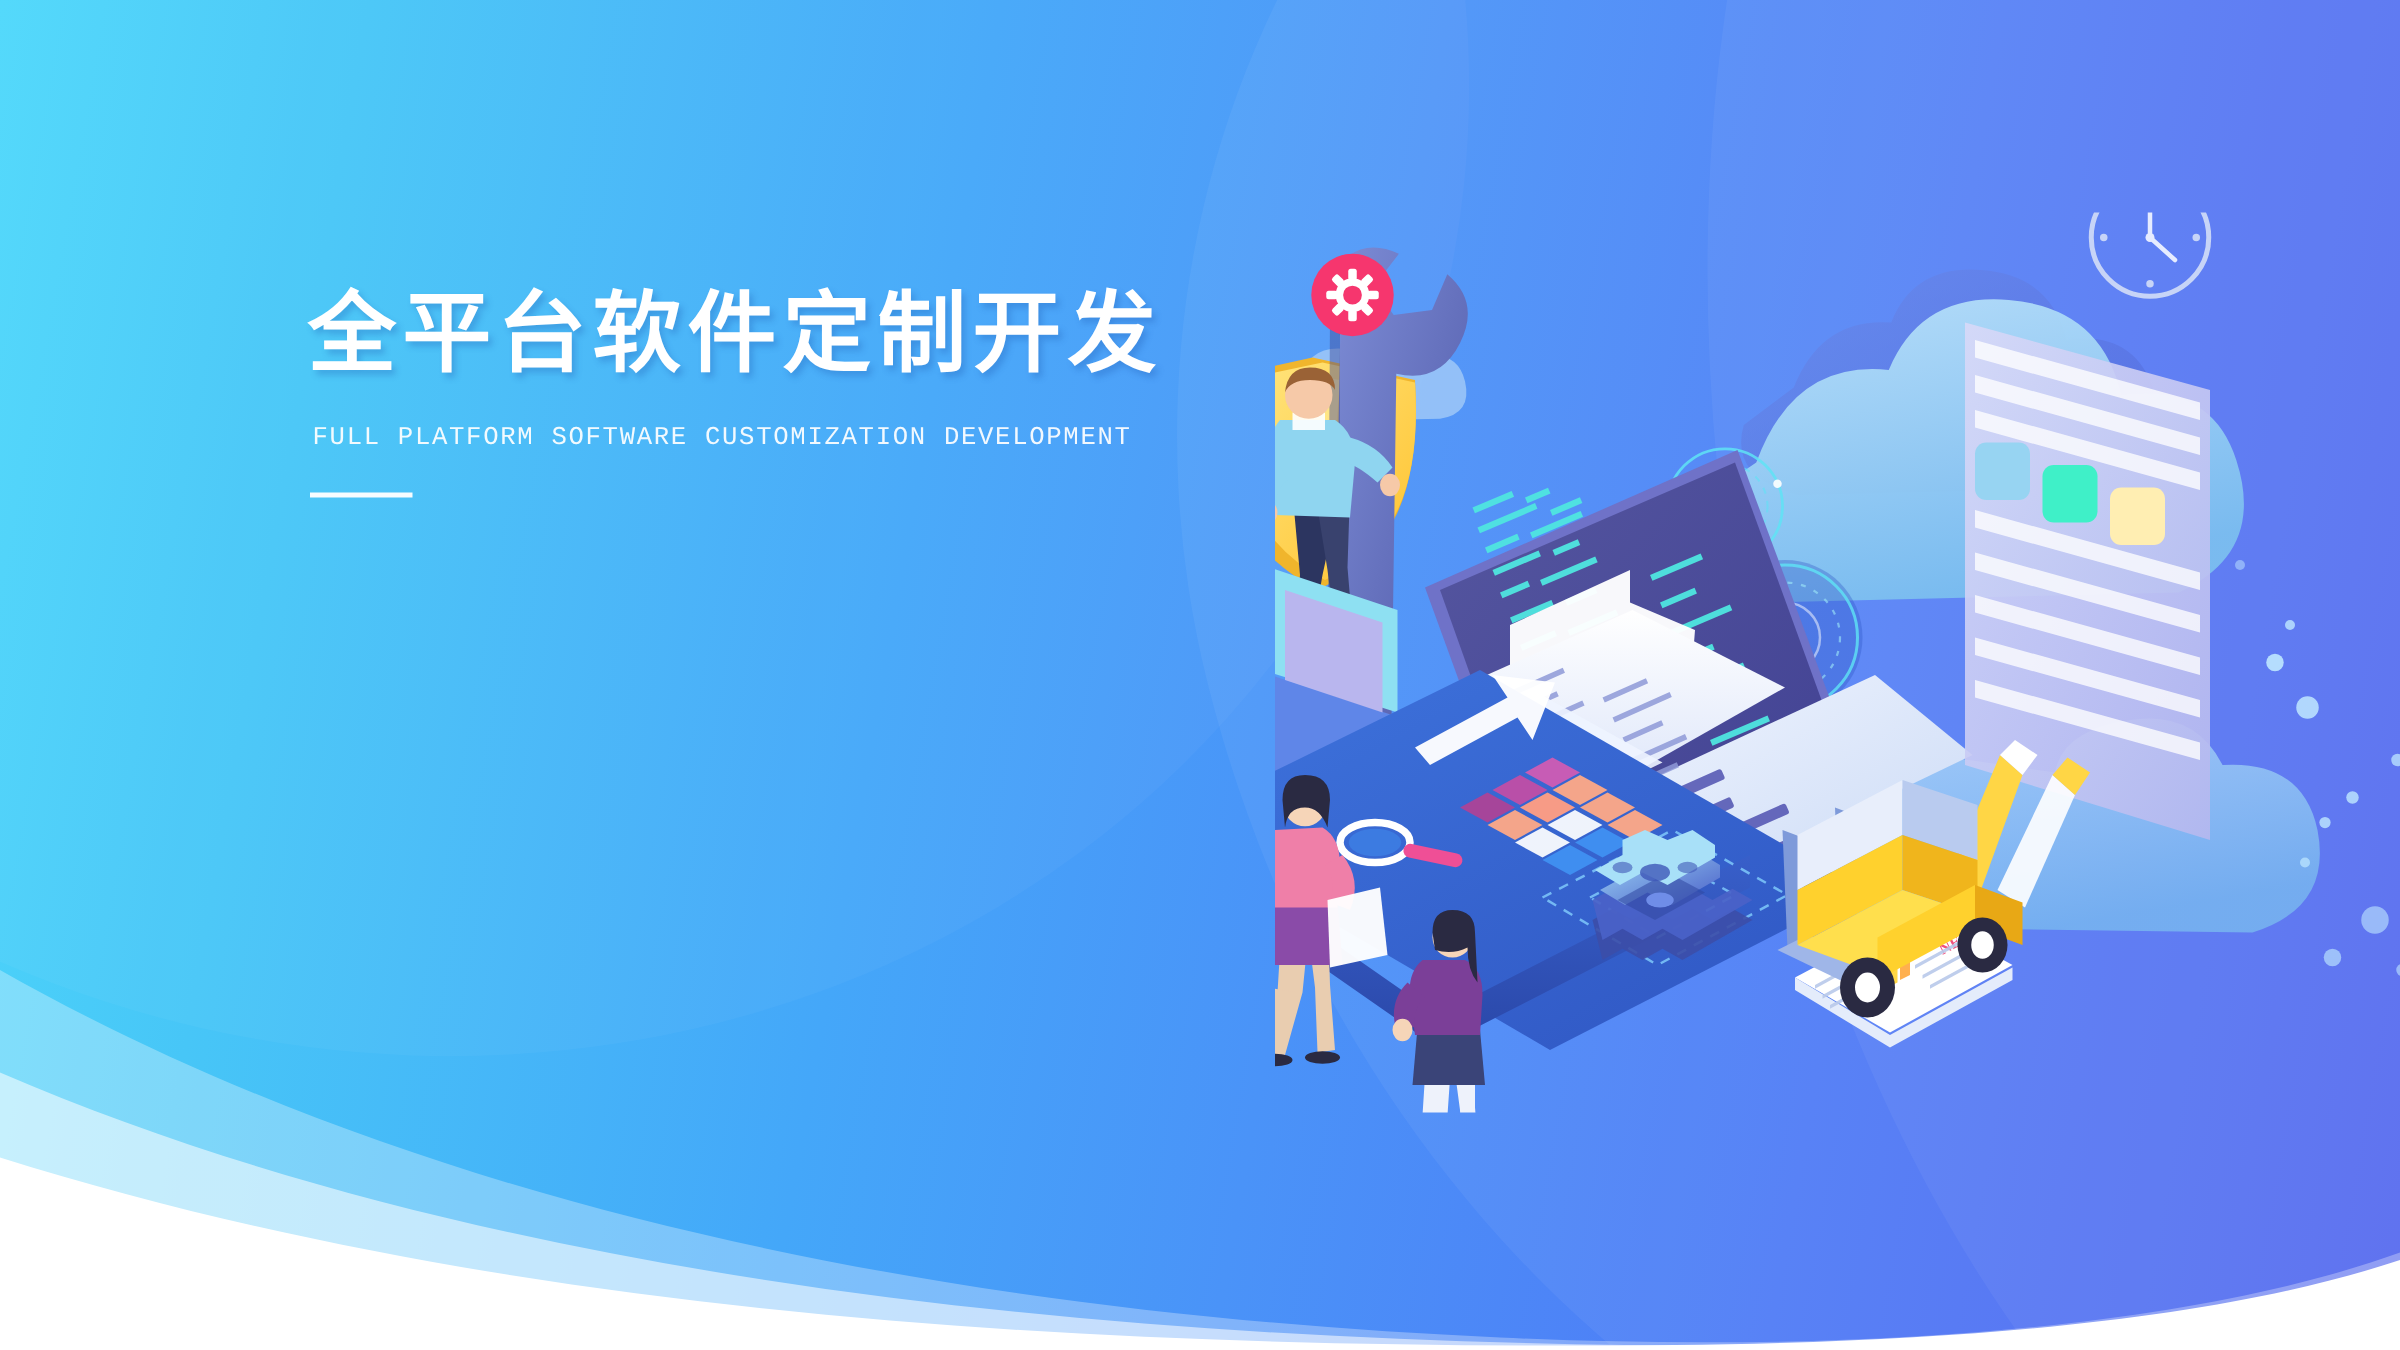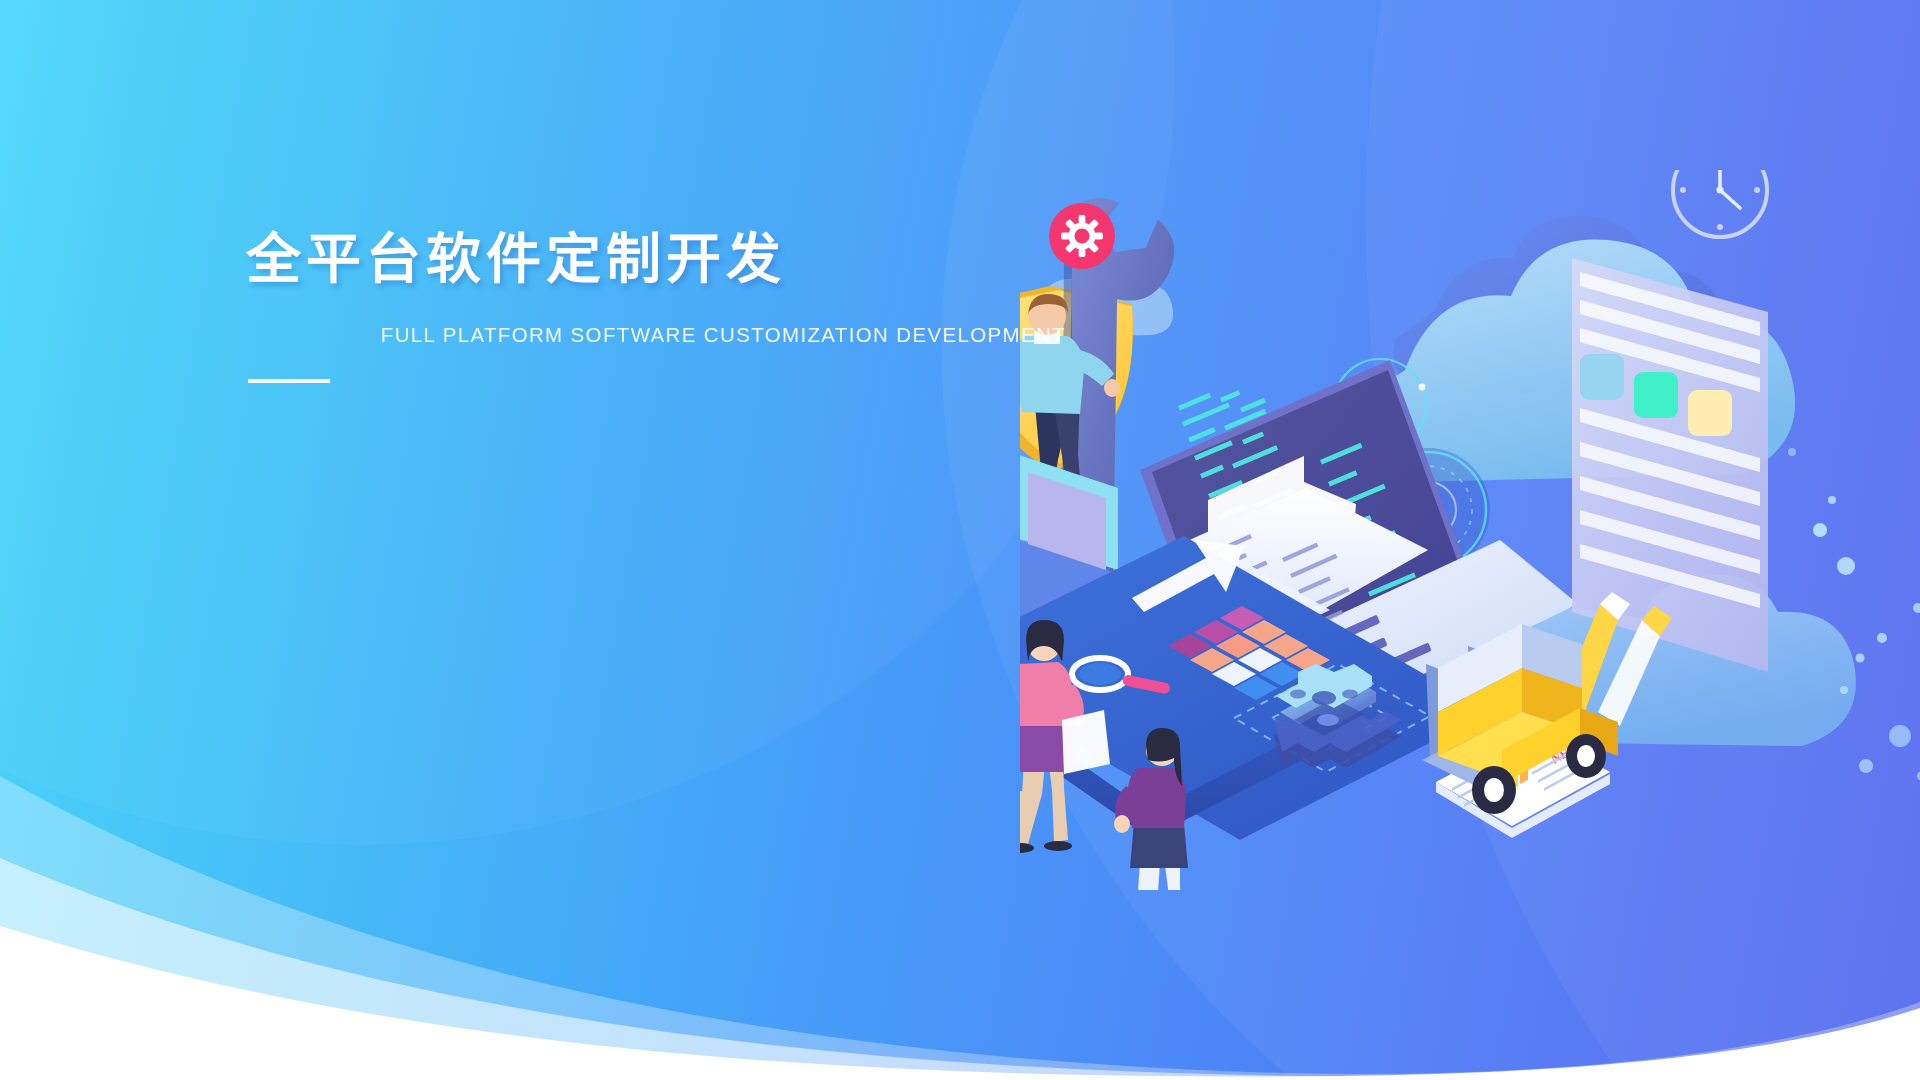--- a/index.html
+++ b/index.html
@@ -34,36 +34,35 @@
     transform:rotate(18deg);
   }
   
   .wave-layer{position:absolute;left:0;bottom:0;width:1920px;height:340px;}
   
   .copy{position:absolute;left:246px;top:232px;width:820px;}
   .headline{
     margin:0;
     font-family:"Liberation Sans","DejaVu Sans",sans-serif;
     font-weight:700;
-    font-size:55px;
+    font-size:71px;
     line-height:1.0;
     letter-spacing:5px;
     color:#ffffff;
     text-shadow:3px 4px 5px rgba(30,90,180,.30);
     white-space:nowrap;
   }
   .subhead{
     margin:36px 0 0 4px;
-    font-family:Liberation Sans, sans-serif;
+    font-family:Liberation Mono, monospace;
     font-size:20.5px;
     letter-spacing:1.35px;
     color:#ffffff;
     opacity:.93;
     white-space:nowrap;
-    text-align:right;
   }
   .rule{
     margin:32px 0 0 2px;
     width:82px;height:4px;background:#ffffff;opacity:.95;
   }
   .body-copy{
     margin:40px 0 0 2px;
     width:790px;
     font-size:19.5px;
     line-height:2.05;

